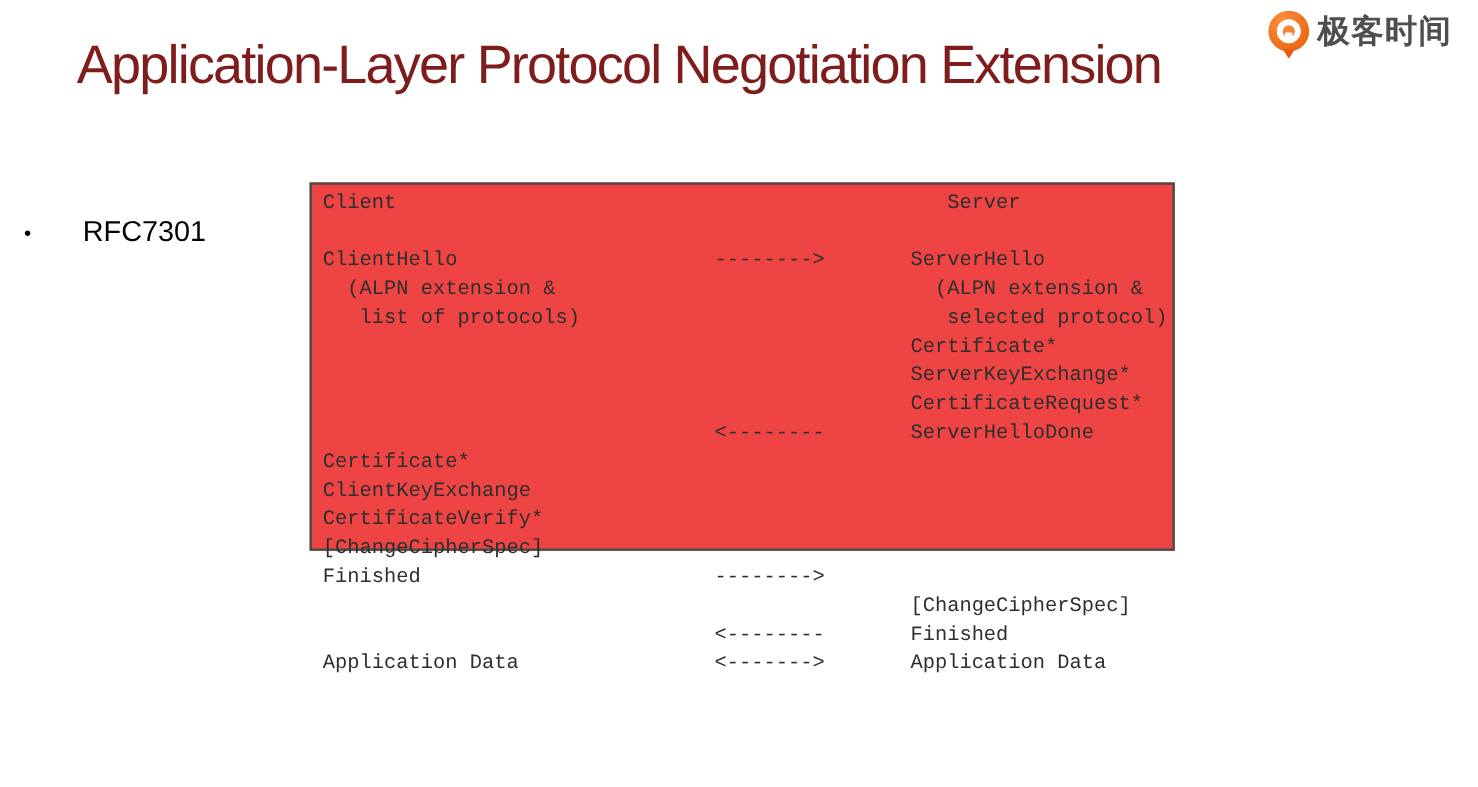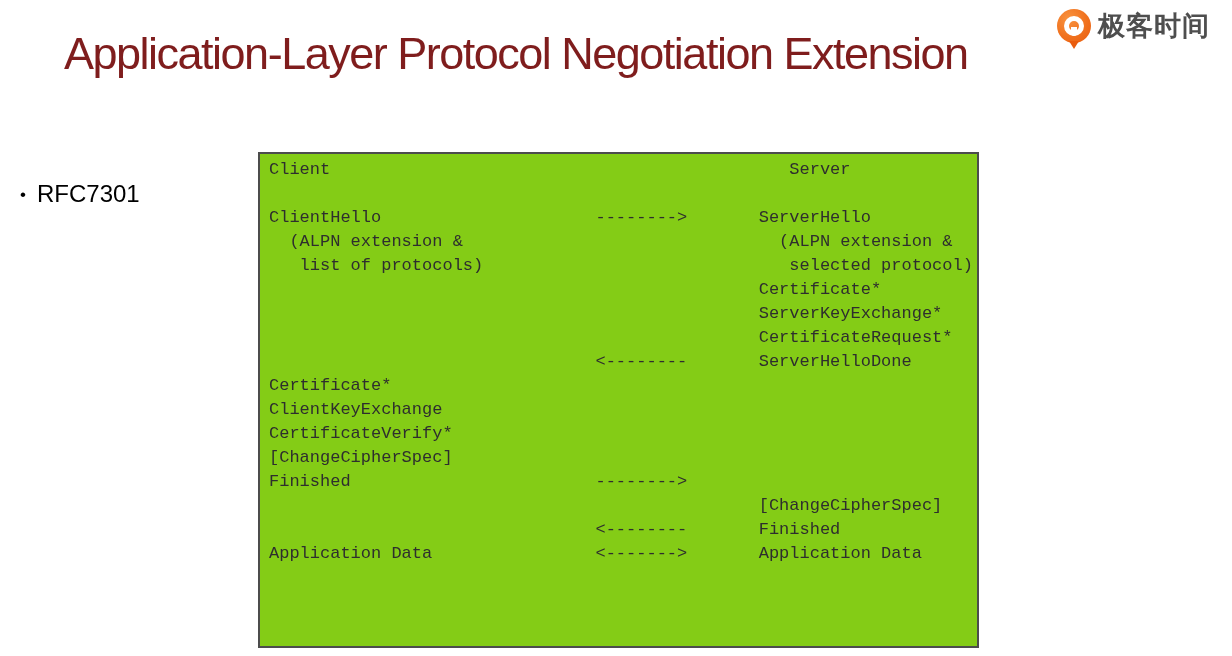--- a/index.html
+++ b/index.html
@@ -95,32 +95,33 @@
     gap: 11px;
     color: #000000;
   }
   .bullet .marker {
     font-size: 17px;
     line-height: 1;
   }
   .bullet .bullet-text {
     font-size: 24px;
     line-height: 1.2;
+    margin-left: 32px;
   }
 
   
   .diagram-box {
     position: absolute;
     left: 258px;
     top: 152px;
     width: 721px;
-    height: 496px;
+    height: 307px;
     border: 2px solid #4c4c4c;
     box-sizing: border-box;
-    background: #84cc16;
+    background: #ef4444;
   }
   .handshake {
     margin: 0;
     padding: 4px 0 0 9px;
     font-family: "Liberation Mono", "DejaVu Sans Mono", monospace;
     font-size: 17px;
     line-height: 24px;
     color: #2e2e2e;
     white-space: pre;
   }

